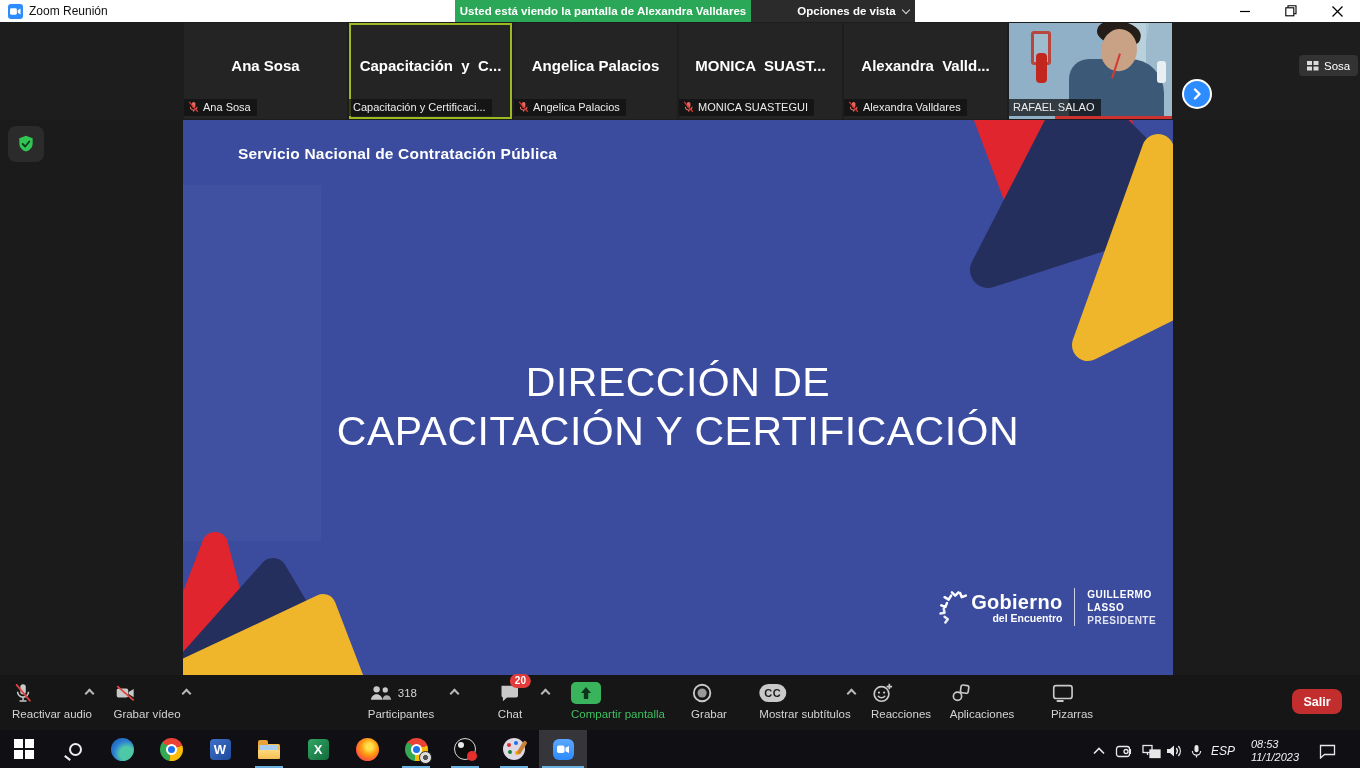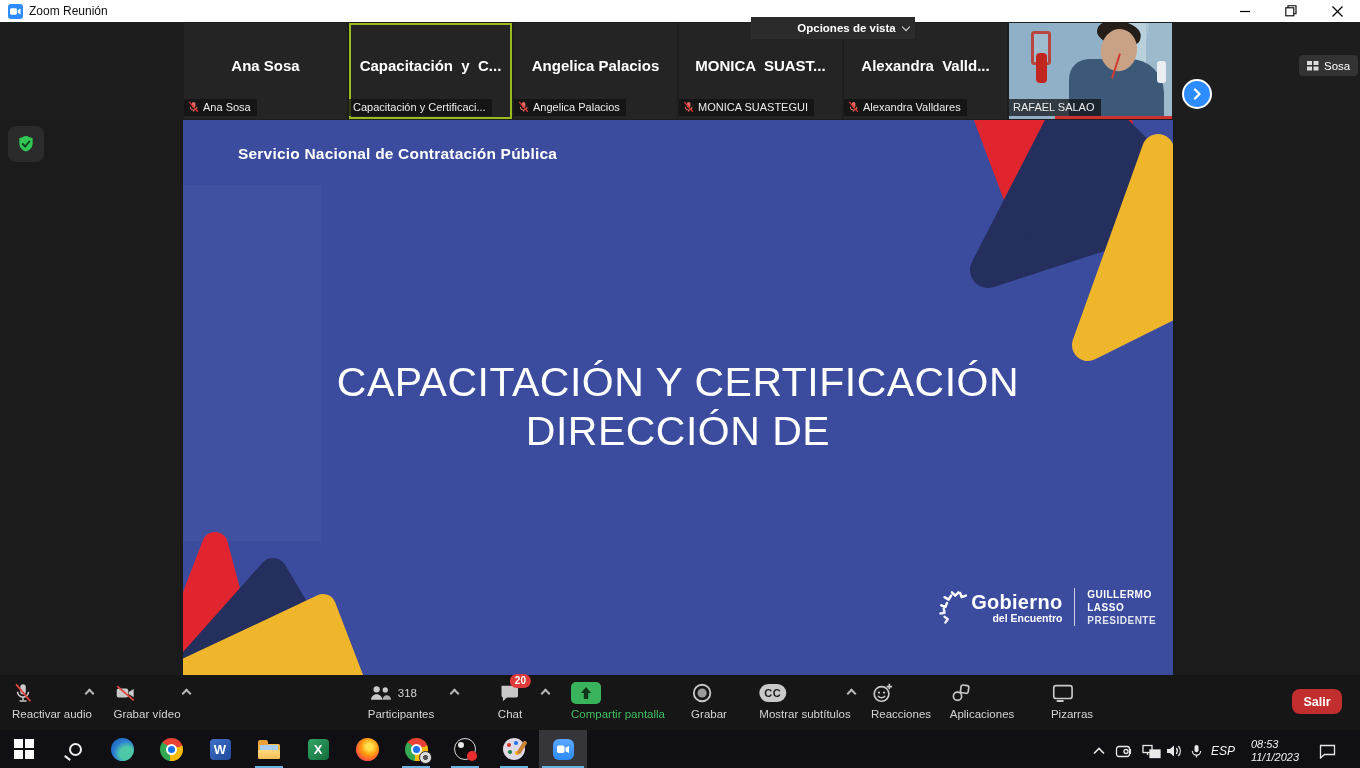--- a/index.html
+++ b/index.html
@@ -7,21 +7,21 @@
     font-family:"Liberation Sans", sans-serif; position:relative; }
 
   
   .titlebar { position:absolute; top:0; left:0; width:1360px; height:22px; background:#ffffff;
     display:flex; align-items:center; z-index:50; }
   .app-icon { width:15px; height:15px; border-radius:3px; background:#2d8cff; margin:0 6px 0 8px;
     display:flex; align-items:center; justify-content:center; flex:0 0 auto; }
   .app-title { font-size:12px; color:#111; }
   .share-banner { position:absolute; left:455px; top:0; width:296px; height:22px; background:#2aa757;
     color:#fff; font-weight:bold; font-size:11.5px; display:flex; align-items:center; justify-content:center; }
-  .view-options { position:absolute; left:751px; top:17px; width:164px; height:22px; background:#2b2b2b;
+  .view-options { position:absolute; left:751px; top:0; width:164px; height:22px; background:#2b2b2b;
     color:#fff; font-weight:bold; font-size:11.5px; display:flex; align-items:center; justify-content:center; gap:7px;padding-left:40px; }
   .chev-down { width:6px; height:6px; border-left:1.5px solid #ddd; border-top:1.5px solid #ddd;
     transform:rotate(-135deg); margin-top:-3px; }
   .win-btns { position:absolute; right:0; top:0; height:22px; display:flex; }
   .win-btn { width:46px; height:22px; display:flex; align-items:center; justify-content:center; }
 
   
   .strip { position:absolute; top:22px; left:0; width:1360px; height:98px; background:#1d1d1d; z-index:40; }
   .tiles { position:absolute; left:184px; top:1px; height:96px; display:flex; gap:2px; }
   .tile { width:163px; height:96px; background:#242424; position:relative; overflow:hidden; }
@@ -134,20 +134,21 @@
 
 <div class="titlebar">
   <span class="app-icon">
     <svg width="11" height="9" viewBox="0 0 12 9">
         <rect x="0" y="1" width="7.5" height="7" rx="1.6" fill="#fff"></rect>
         <path d="M8.5 3.2 L11.5 1.3 v6.4 L8.5 5.8z" fill="#fff"></path>
       </svg>
   </span>
   <span class="app-title">Zoom Reunión</span>
 
+  <div class="share-banner">Usted está viendo la pantalla de Alexandra Valldares</div>
 
   <div class="view-options">
     <span>Opciones de vista</span>
     <span class="chev-down"></span>
   </div>
 
   <div class="win-btns">
     <div class="win-btn">
       <svg width="11" height="11" viewBox="0 0 11 11">
           <line x1="0" y1="5.5" x2="10" y2="5.5" stroke="#000" stroke-width="1.2"></line>
@@ -282,22 +283,22 @@
       <path d="M975 30 L1035 160 L905 225 Z" fill="#efb62c" stroke="#efb62c" stroke-width="32" stroke-linejoin="round"></path>
 
       <path d="M32 425 L68 560 L-20 560 Z" fill="#e1252f" stroke="#e1252f" stroke-width="26" stroke-linejoin="round"></path>
       <path d="M90 452 L160 570 L-15 570 Z" fill="#252f5e" stroke="#252f5e" stroke-width="28" stroke-linejoin="round"></path>
       <path d="M140 487 L170 565 L-15 560 Z" fill="#efb62c" stroke="#efb62c" stroke-width="26" stroke-linejoin="round"></path>
     </svg>
 
     <div class="slide-header">Servicio Nacional de Contratación Pública</div>
 
     <div class="slide-title">
+      <div>DIRECCIÓN DE</div>
       <div>CAPACITACIÓN Y CERTIFICACIÓN</div>
-      <div>DIRECCIÓN DE</div>
     </div>
 
     <div class="gob-logo">
       <svg width="38" height="44" viewBox="0 0 38 44" fill="none" stroke="#fff" stroke-width="3" stroke-linecap="round" stroke-linejoin="round">
         <path d="M4 20 l5 2 2-5"></path>
         <path d="M8 10 l5 3 3-5"></path>
         <path d="M17 4 l4 4 4-4"></path>
         <path d="M27 5 l2 5 5-2"></path>
         <path d="M3 30 l5 -1 -1 -5" opacity=".9"></path>
         <path d="M9 41 l3 -4 -4 -3" opacity=".9"></path>

